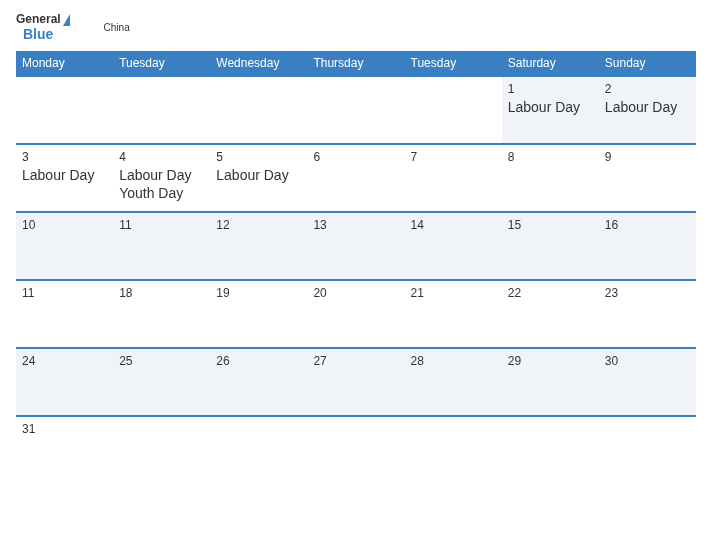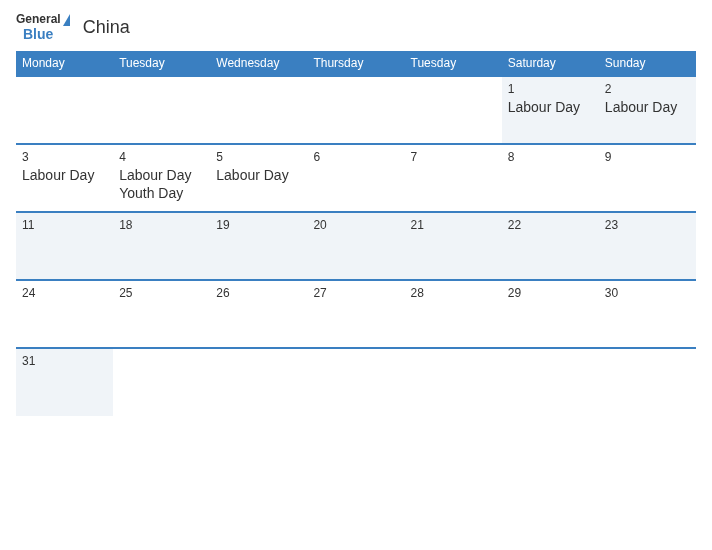--- a/index.html
+++ b/index.html
@@ -50,21 +50,21 @@
       vertical-align: middle;
     }
     .title {
       font-size: 28px;
       font-weight: normal;
       color: #222;
       text-align: center;
       flex: 1;
     }
     .country {
-      font-size: 18px;
+      font-size: 10px;
       color: #333;
       text-align: right;
       min-width: 60px;
     }
     
     .calendar {
       width: 100%;
       border-collapse: collapse;
     }
     .calendar thead tr th {
@@ -180,20 +180,43 @@
           </td>
           <td>
             <span class="day-number">8</span>
           </td>
           <td>
             <span class="day-number">9</span>
           </td>
         </tr>
         <tr>
           <td>
+            <span class="day-number">10</span>
+          </td>
+          <td>
+            <span class="day-number">11</span>
+          </td>
+          <td>
+            <span class="day-number">12</span>
+          </td>
+          <td>
+            <span class="day-number">13</span>
+          </td>
+          <td>
+            <span class="day-number">14</span>
+          </td>
+          <td>
+            <span class="day-number">15</span>
+          </td>
+          <td>
+            <span class="day-number">16</span>
+          </td>
+        </tr>
+        <tr>
+          <td>
             <span class="day-number">11</span>
           </td>
           <td>
             <span class="day-number">18</span>
           </td>
           <td>
             <span class="day-number">19</span>
           </td>
           <td>
             <span class="day-number">20</span>

